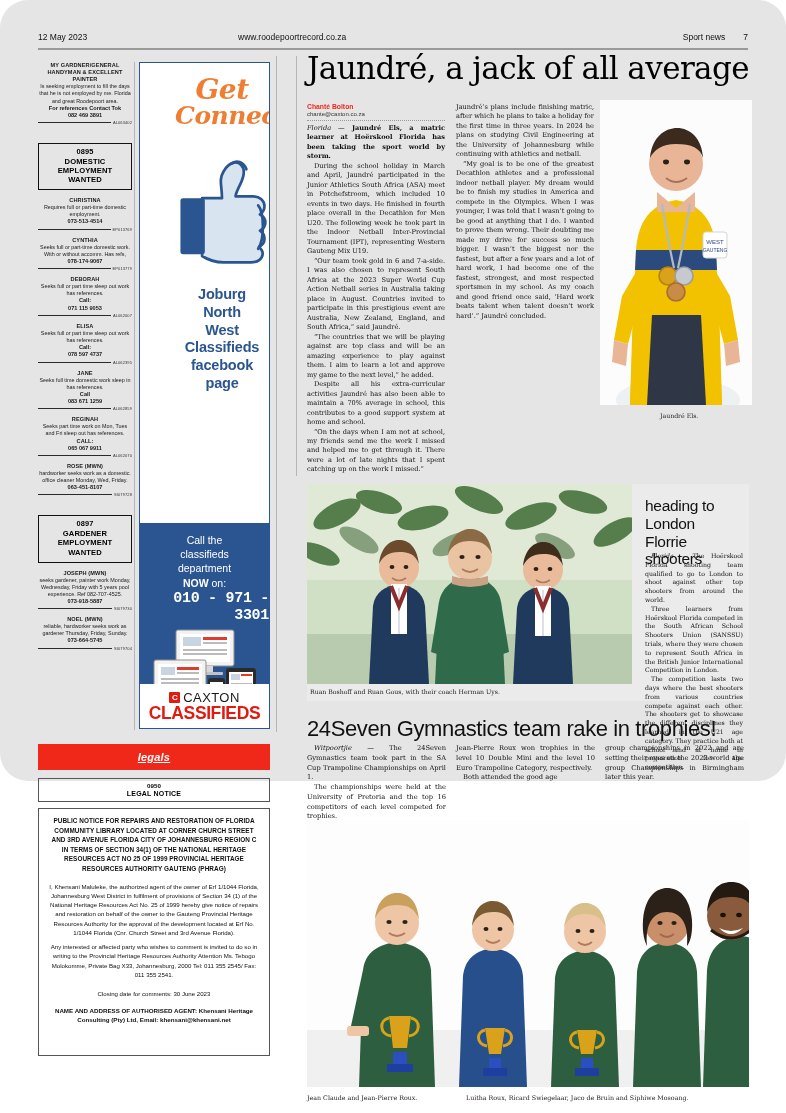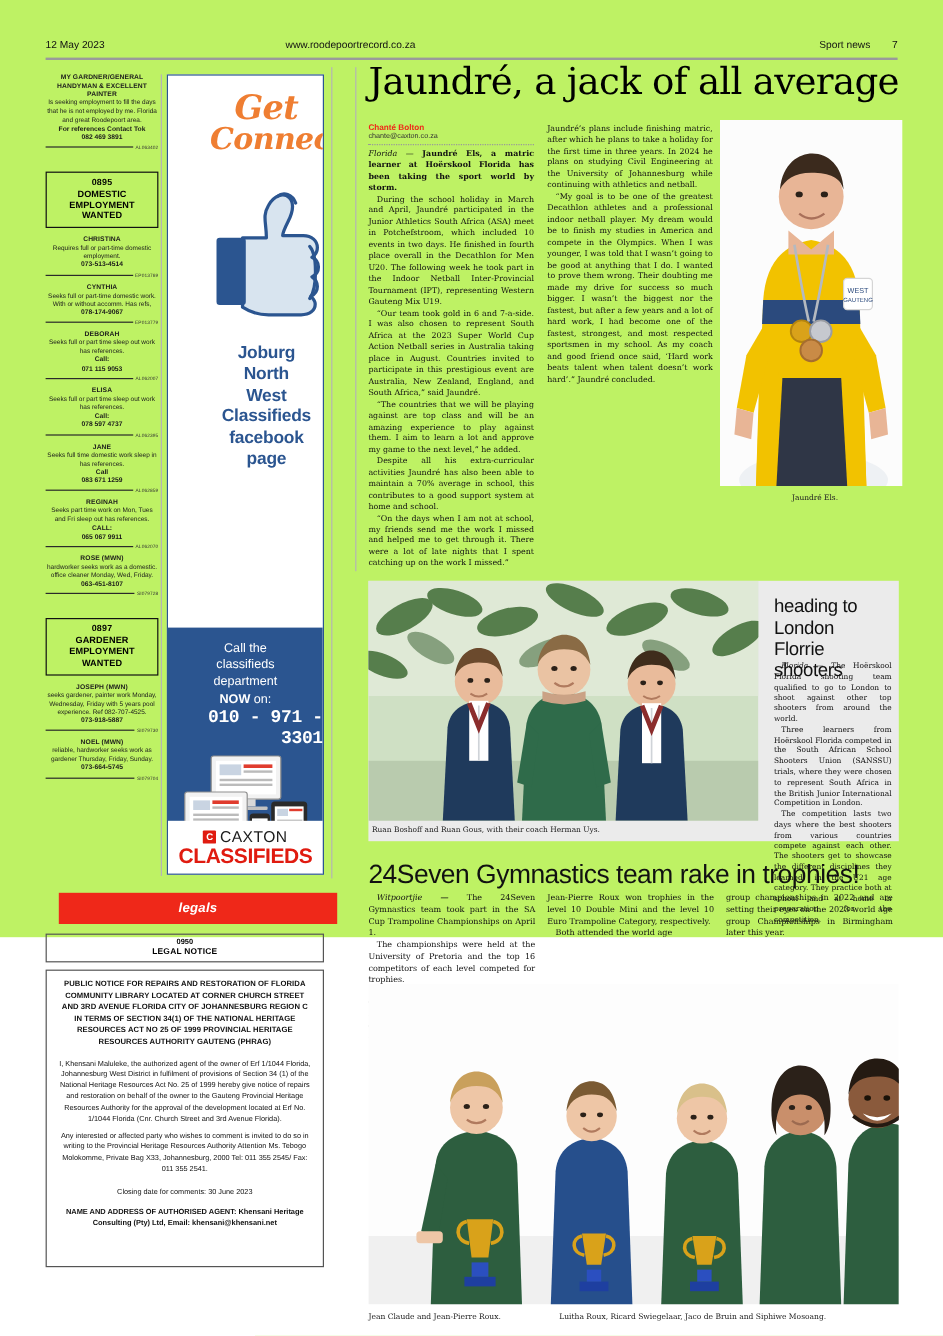--- a/index.html
+++ b/index.html
@@ -2,21 +2,21 @@
 <html><head>
 <meta charset="utf-8">
 <style>
   * { box-sizing: border-box; margin: 0; padding: 0; }
   html, body {
     width: 786px; height: 1113px;
     background: #ffffff;
     font-family: "Liberation Sans", sans-serif;
     overflow: hidden;
   }
-  .page { position: relative; width: 786px; height: 781px; background:#bef264; }
+  .page { position: relative; width: 786px; height: 781px; background:#e5e5e5;border-radius:28px; }
 
   
   .masthead {
     position:absolute; left:38px; top:26px; width:710px; height:22px;
     display:flex; align-items:center; font-size:8.5px; color:#111;
   }
   .mh-date { width:200px; }
   .mh-url  { flex:1; text-align:left; }
   .mh-right{ width:200px; text-align:right; display:flex; justify-content:flex-end; gap:18px; }
   .mh-rule { position:absolute; left:38px; top:48px; width:710px; height:1.5px; background:#9a9a9a; }
@@ -35,22 +35,22 @@
   .cl-ad .ref { font-size:4px; color:#333; padding-left:2px; letter-spacing:.1px;}
   .cl-head {
     border:1.2px solid #111; text-align:center; padding:4px 2px 5px;
     margin:18px 0 7px; line-height:1.2;
   }
   .cl-head .num { font-size:7.4px; font-weight:bold; letter-spacing:.2px; }
   .cl-head .ttl { font-size:7.6px; font-weight:bold; letter-spacing:.1px; }
 
   
   .legals-banner {
-    position:absolute; left:49px; top:744px; width:232px; height:26px;
-    background:#ef2819; color:#fff; display:flex; align-items:center; justify-content:center;
+    position:absolute; left:38px; top:744px; width:232px; height:26px;
+    background:#ef2819; color:#fff; display:flex; align-items:center; justify-content:center;text-decoration:underline;
   }
   .legals-banner span { font-style:italic; font-weight:bold; font-size:11px; letter-spacing:.2px; }
   .legal-num-box {
     position:absolute; left:38px; top:778px; width:232px; height:24px;
     border:1px solid #555; display:flex; flex-direction:column;
     align-items:center; justify-content:center; line-height:1.15;
   }
   .legal-num-box .n { font-size:6.2px; font-weight:bold; }
   .legal-num-box .t { font-size:7px; font-weight:bold; letter-spacing:.2px; }
   .legal-box {
@@ -471,21 +471,21 @@
 
   <div class="gym-hd">24Seven Gymnastics team rake in trophies!</div>
   <div class="gymcol g1" id="g1">
       <p class="lede"><i>Witpoortjie —</i> The 24Seven Gymnastics team took part in the SA Cup Trampoline Championships on April 1.</p>
       <p>The championships were held at the University of Pretoria and the top 16 competitors of each level competed for trophies.</p>
       <p>Juniors, Ricard Swiggelaar won a trophy for the level 1 Euro Trampoline Category and Jaco de Bruin won a trophy for the level 6 Euro Trampoline Category.</p>
       <p>Seniors, Jean-Claude Roux and</p>
     </div>
   <div class="gymcol g2" id="g2">
       <p class="noind">Jean-Pierre Roux won trophies in the level 10 Double Mini and the level 10 Euro Trampoline Category, respectively.</p>
-      <p>Both attended the world age</p>
+      <p>Both attended the good age</p>
     </div>
   <div class="gymcol g3" id="g3">
       <p class="noind">group championships in 2022 and are setting their eyes on the 2023 world age group Championships in Birmingham later this year.</p>
     </div>
 
   <div class="gym-photo">
     <svg width="442" height="267" viewBox="0 0 442 267" aria-hidden="true">
       <rect width="442" height="267" fill="#ffffff"></rect>
       <rect x="0" y="0" width="442" height="267" fill="#fdfdfd"></rect>
       <rect x="0" y="210" width="442" height="57" fill="#f0f0f0"></rect>

